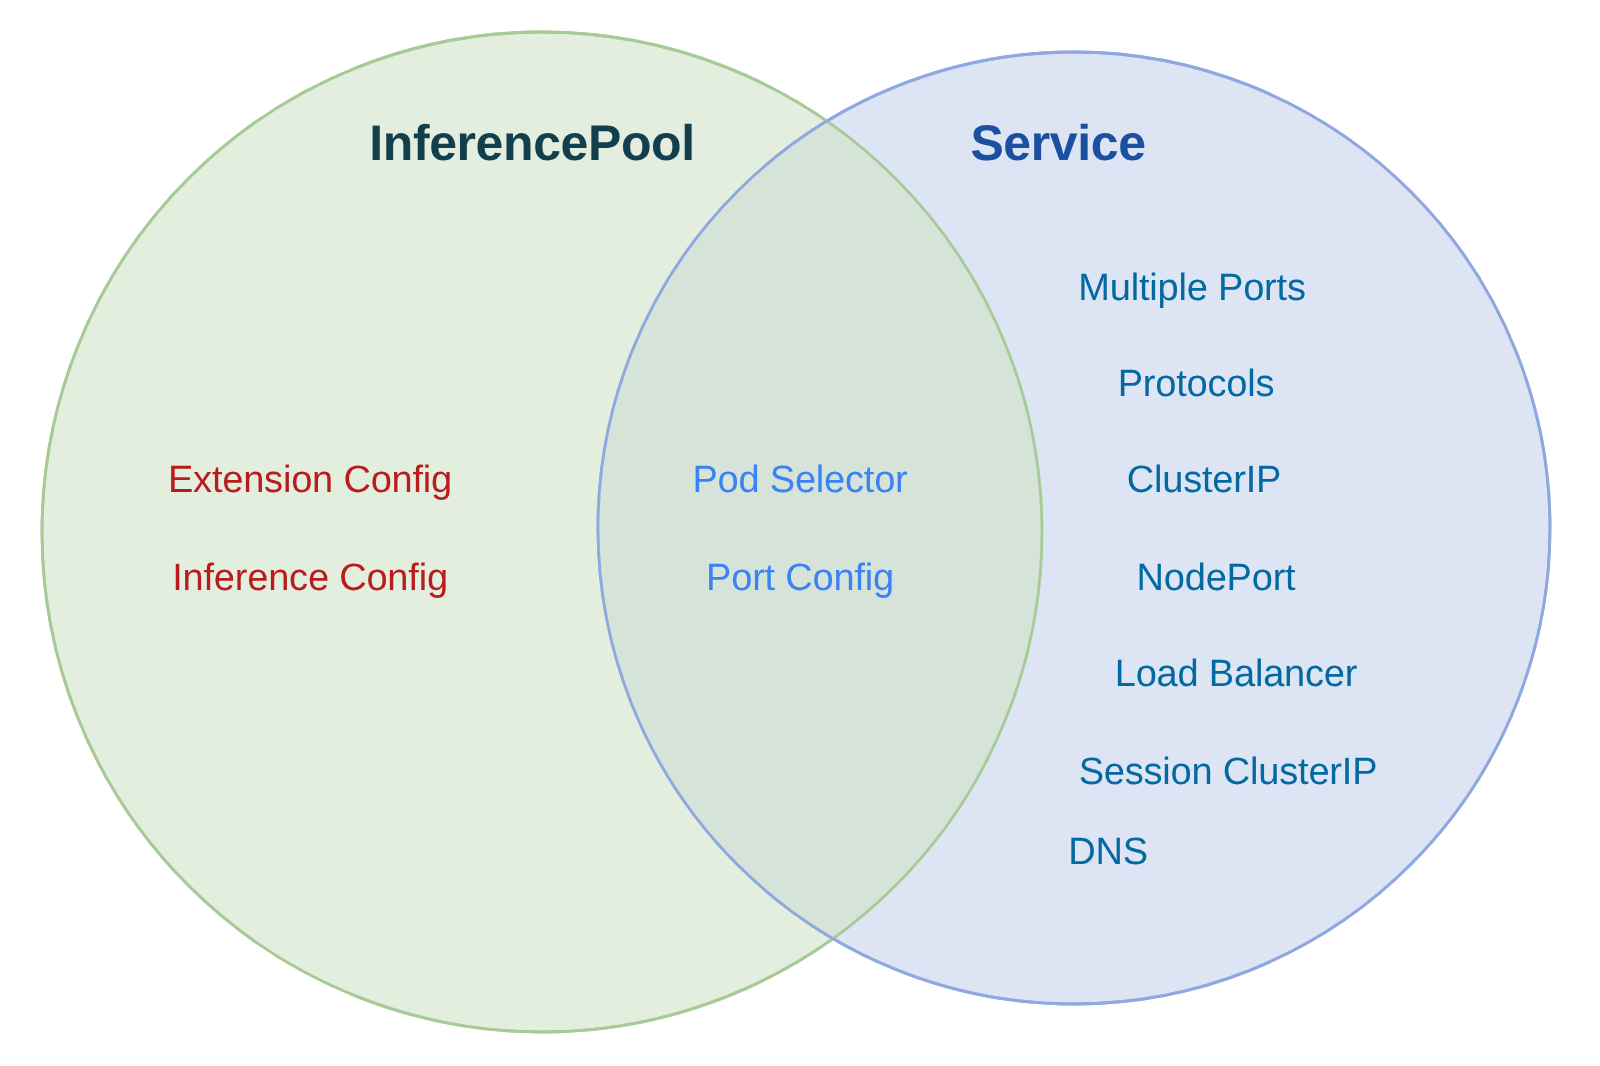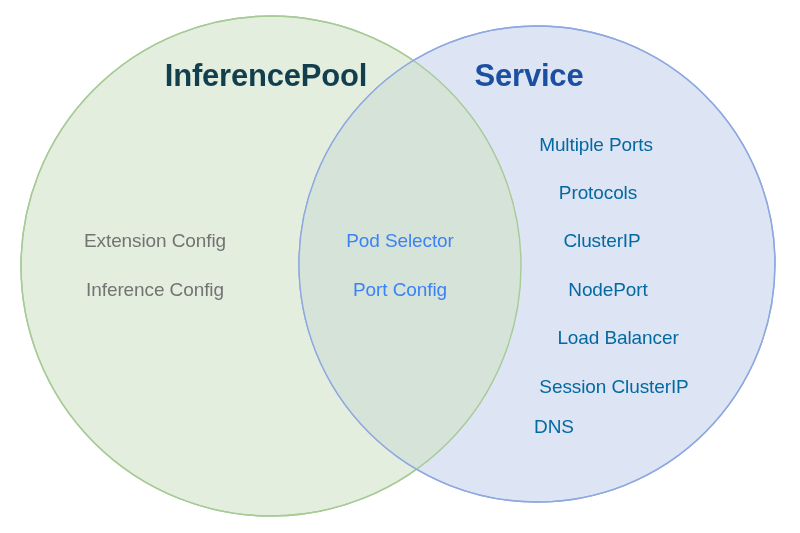--- a/index.html
+++ b/index.html
@@ -29,21 +29,21 @@
   .text-layer {
     position: absolute;
     left: 0;
     top: 0;
     width: 800px;
     height: 533px;
   }
   .venn-title {
     position: absolute;
     font-weight: bold;
-    font-size: 31px;
+    font-size: 25px;
     letter-spacing: -0.2px;
     white-space: nowrap;
     transform: translateX(-50%);
   }
   #title-left {
     left: 266px;
     top: 58px;
     color: #123f4d;
   }
   #title-right {
@@ -53,21 +53,21 @@
   }
   .venn-item {
     position: absolute;
     font-size: 19px;
     font-weight: normal;
     letter-spacing: -0.1px;
     white-space: nowrap;
     transform: translateX(-50%);
   }
   .left-item {
-    color: #737373;
+    color: #b91c1c;
     left: 155px;
     text-align: center;
   }
   .center-item {
     color: #3b82f6;
     left: 400px;
   }
   .right-item {
     color: #0369a1;
   }

